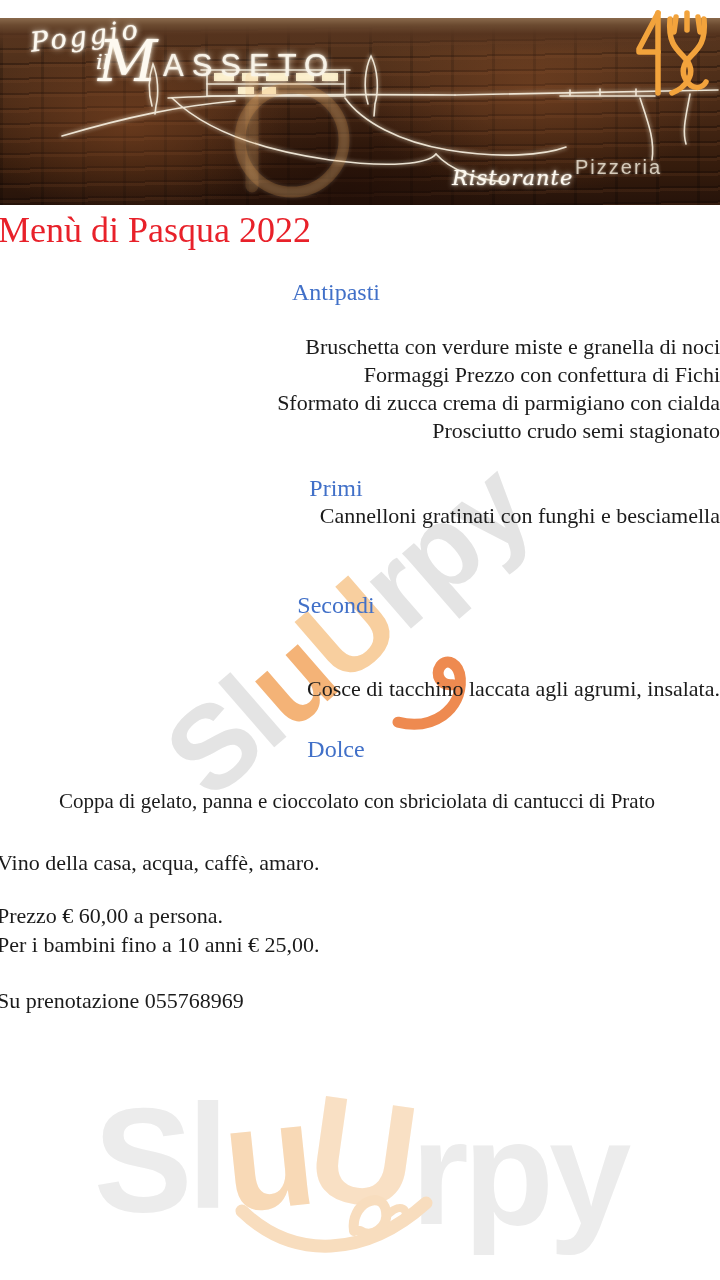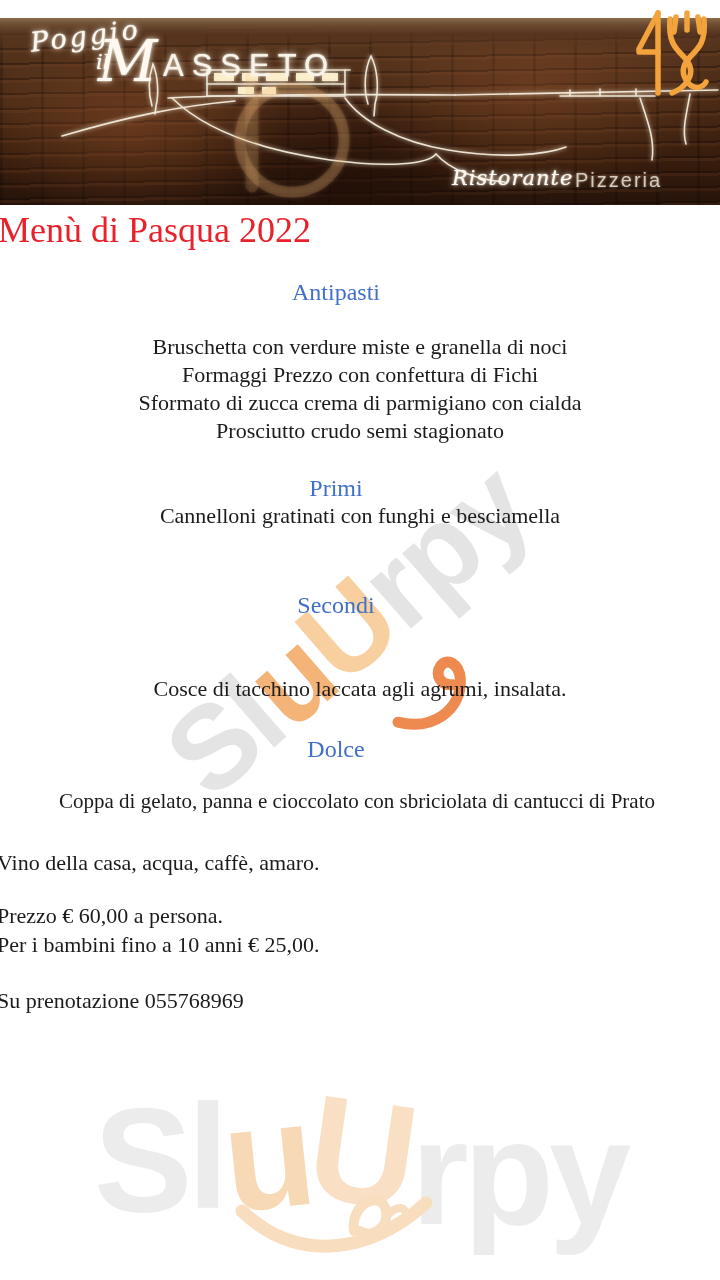--- a/index.html
+++ b/index.html
@@ -37,33 +37,33 @@
   .banner-script{position:absolute;color:#fdf9f0;font-style:italic;
     font-family:"DejaVu Serif", serif;
     text-shadow:0 0 6px rgba(255,248,225,0.95), 0 0 2px #ffffff;}
   .b-poggio{top:2px;left:30px;font-size:27px;letter-spacing:3px;transform:rotate(-7deg);}
   .b-il{top:32px;left:48px;font-size:21px;padding-left:48px;}
   .b-m{top:14px;left:98px;font-size:58px;line-height:1;}
   .b-masseto{position:absolute;top:30px;left:163px;font-family:"Liberation Sans", sans-serif;
     font-size:31px;letter-spacing:8px;color:#f8f3e8;
     text-shadow:0 0 7px rgba(255,248,225,0.95), 0 0 2px #ffffff;}
   .b-ristorante{top:148px;left:452px;font-size:21px;letter-spacing:1px;}
-  .b-pizzeria{position:absolute;top:151px;left:575px;font-family:"Liberation Sans", sans-serif;
+  .b-pizzeria{position:absolute;top:138px;left:575px;font-family:"Liberation Sans", sans-serif;
     font-size:20px;letter-spacing:2px;color:#d6cbbb;text-shadow:0 0 3px rgba(255,248,225,0.5);}
   .banner-art{position:absolute;top:0;left:0;
     filter:drop-shadow(0 0 2px rgba(255,246,220,0.85));}
 
   
   .cutlery{position:absolute;top:5px;left:625px;width:90px;height:95px;z-index:3;}
 
   
   .line{position:absolute;left:0;width:720px;z-index:2;line-height:1.25;color:#1b1b1b;}
   .title{top:208px;left:-2px;font-size:36px;color:#e8212a;}
   .heading{font-size:24px;color:#4170c8;text-align:center;transform:translateX(-24px);}
-  .item{font-size:22px;text-align:center;}
+  .item{font-size:22px;text-align:right;}
   .item-big{font-size:26px;}
   .coppa{font-size:21px;white-space:nowrap;text-align:center;left:-3px;}
   .note{font-size:22px;left:-3px;text-align:left;}
 </style>
 </head>
 <body>
 
 <div class="page">
 
   <div class="wm wm-mid"><span class="g">S</span><span class="g">l</span><span class="u1">u</span><span class="u2">U</span><span class="g">r</span><span class="g">p</span><span class="g">y</span>

